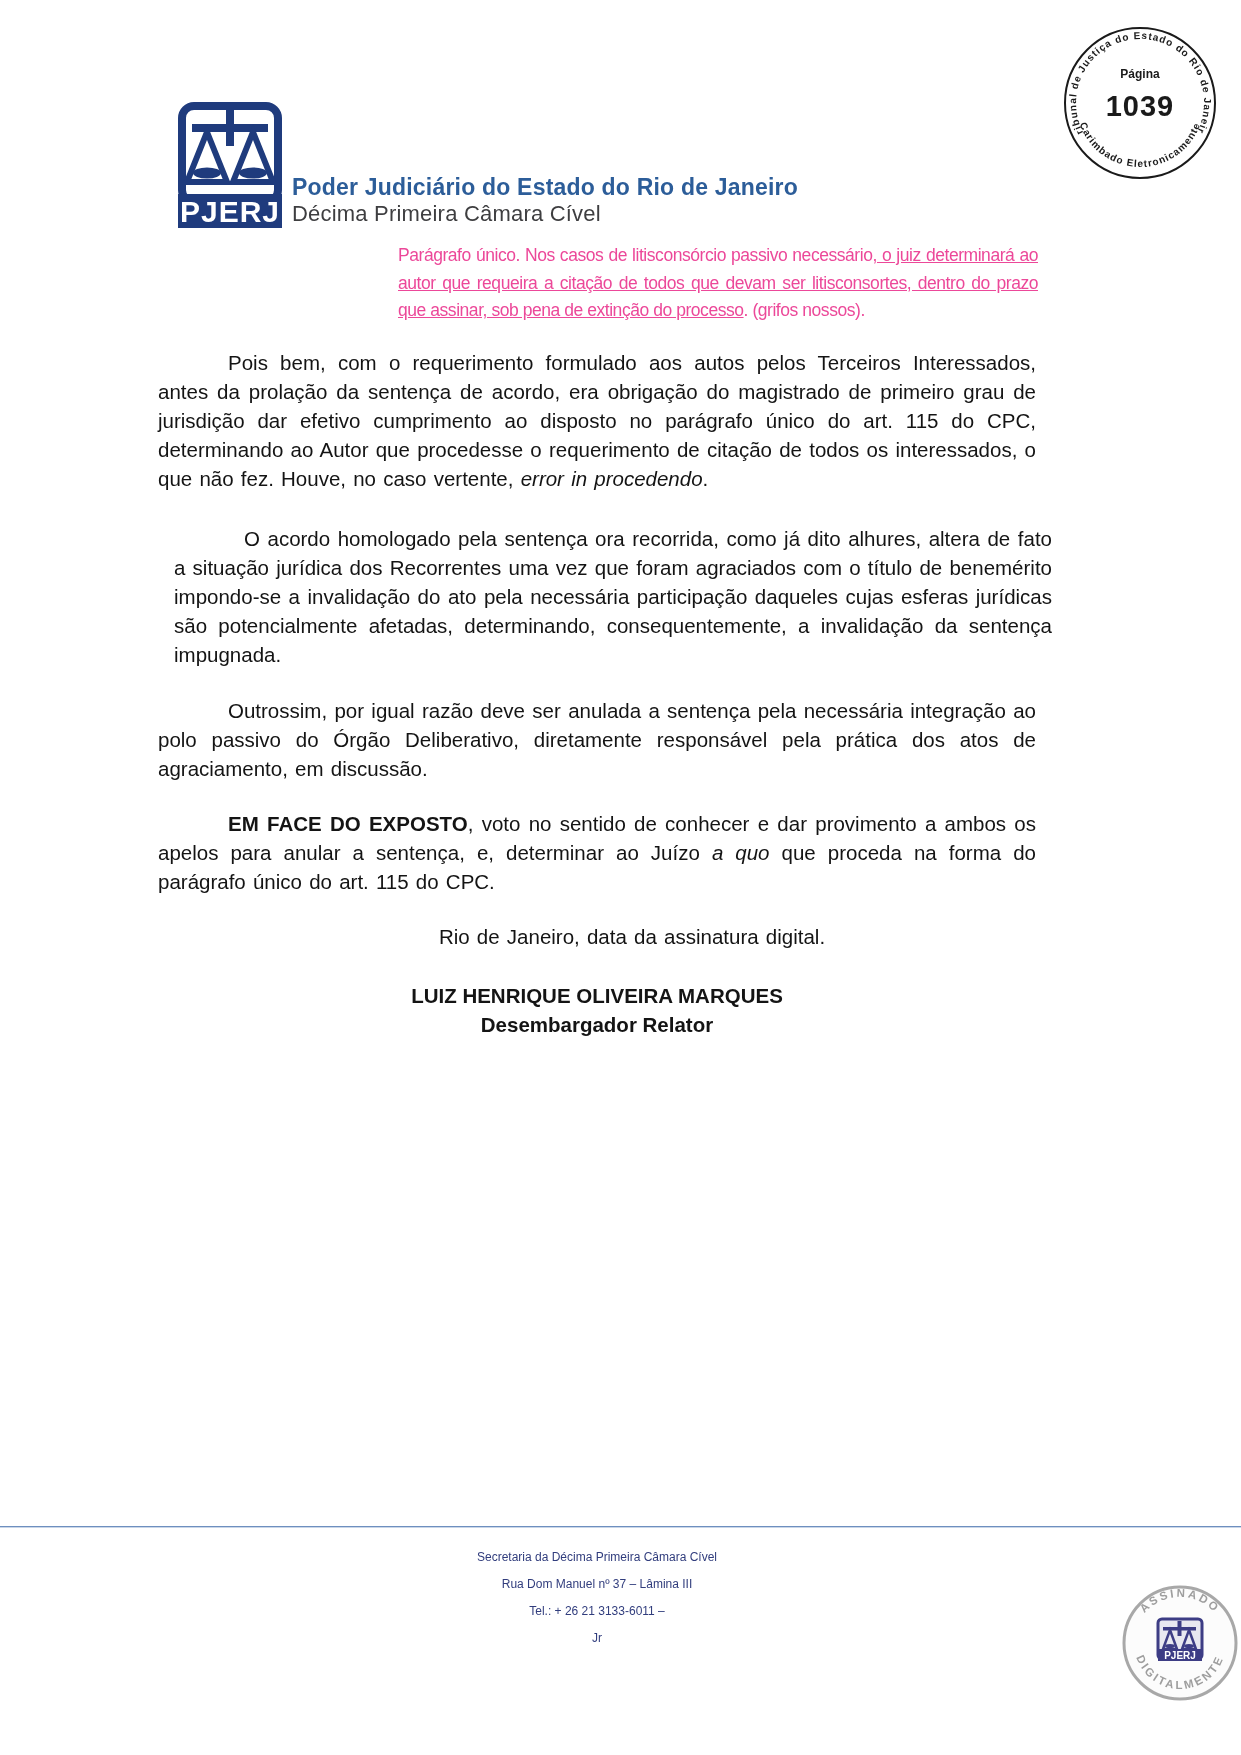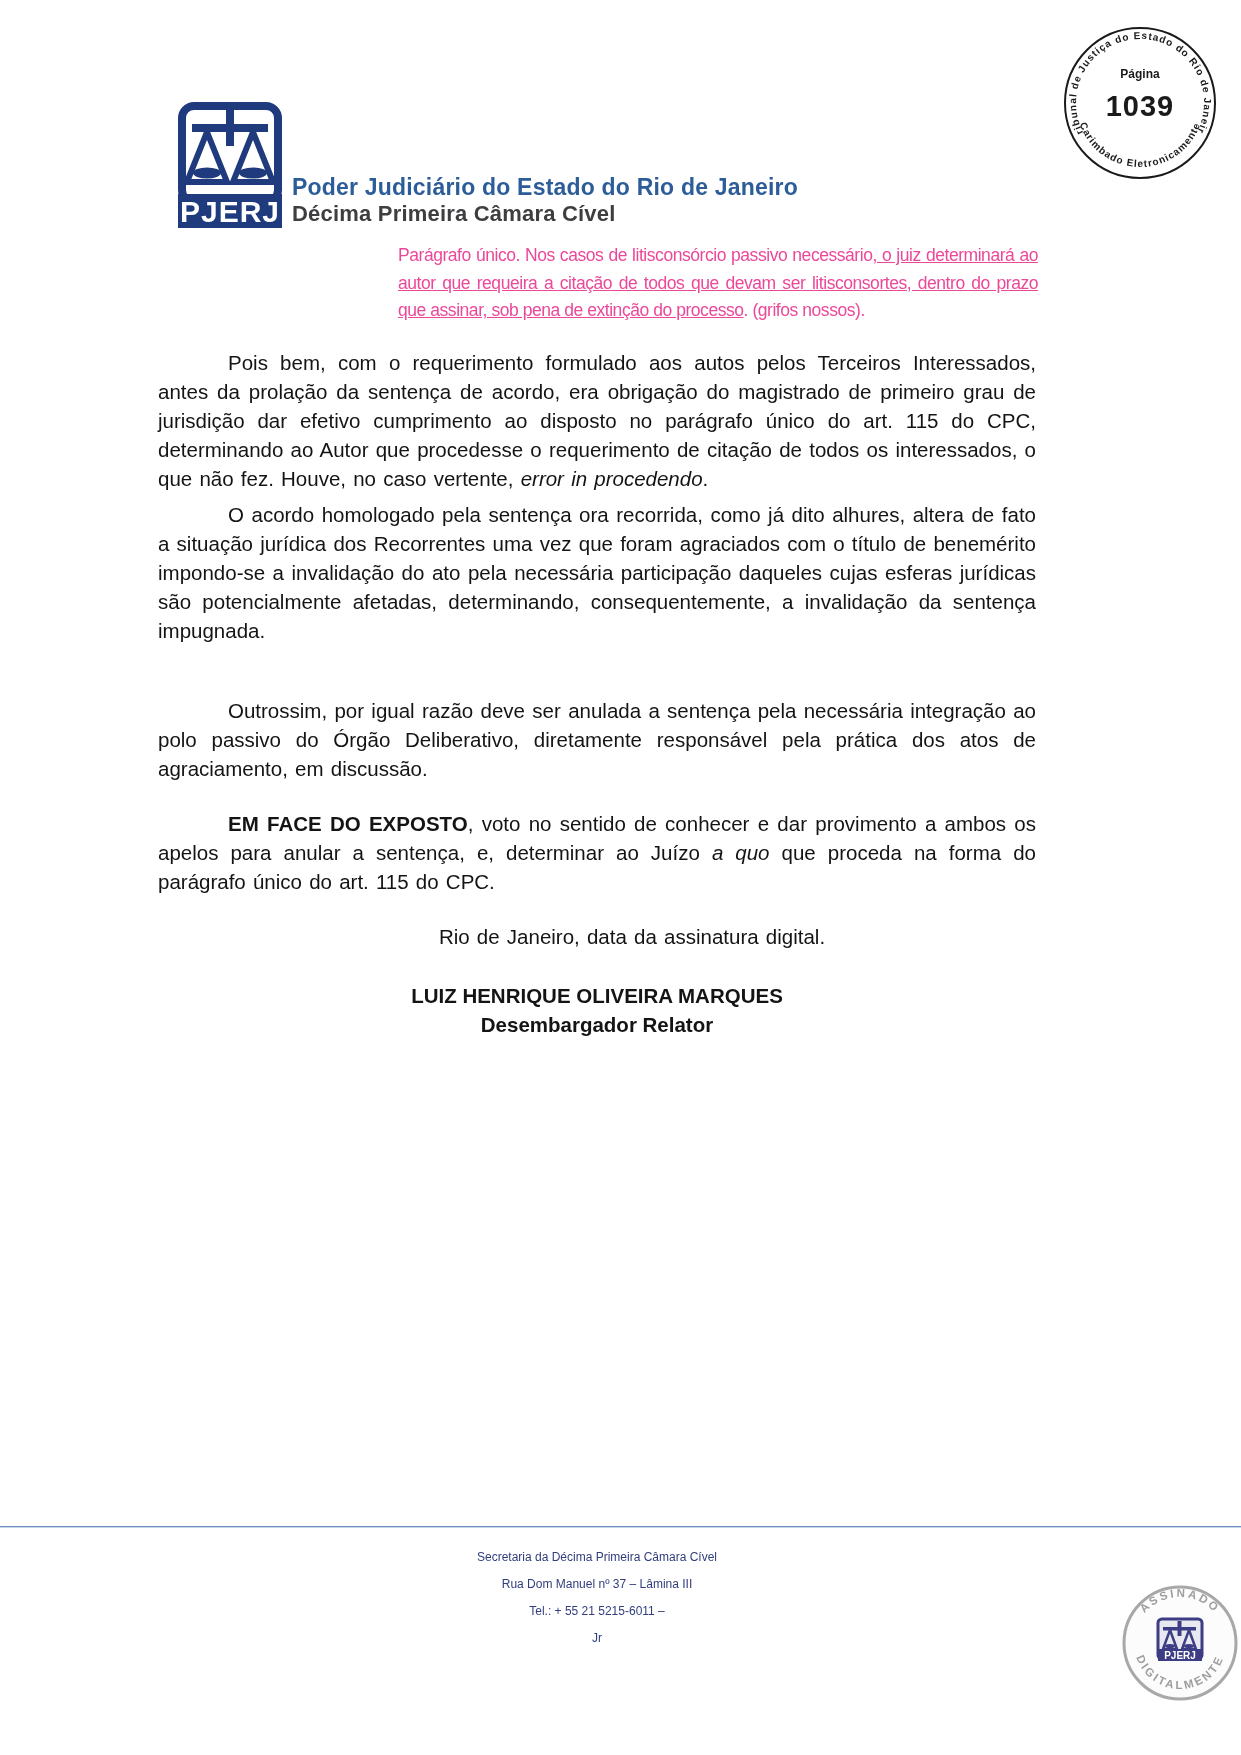--- a/index.html
+++ b/index.html
@@ -15,21 +15,21 @@
   }
 
   
   .logo { position: absolute; left: 178px; top: 102px; }
   .header-text { position: absolute; left: 292px; top: 174px; }
   .header-org {
     font-size: 23px; font-weight: bold; color: #2c5d99;
     line-height: 27px; letter-spacing: 0.2px; text-align: right;
   }
   .header-division {
-    font-size: 22px; font-weight: bold; color: #3e3e40;
+    font-size: 22px; font-weight: normal; color: #3e3e40;
     line-height: 26px; letter-spacing: 0.2px;
   }
 
   
   .page-stamp { position: absolute; left: 1063px; top: 26px; }
   .page-stamp text { fill: #1a1a1a; }
   .stamp-ring-text { font-size: 10px; font-weight: bold; letter-spacing: 1px; }
   .stamp-label { font-size: 12px; font-weight: bold; }
   .stamp-number { font-size: 29px; font-weight: bold; letter-spacing: 1px; }
 
@@ -42,21 +42,21 @@
   .quote .u { text-decoration: underline; }
 
   
   .body-p {
     position: absolute; left: 158px; width: 878px;
     font-size: 20.5px; line-height: 29px;
     text-align: justify; text-indent: 70px;
     word-spacing: 1.5px; color: #141414;
   }
   .p1 { top: 348px; }
-  .p2 { top: 500px; }
+  .p2 { top: 524px; margin-left: 16px; }
   .p3 { top: 696px; }
   .p4 { top: 809px; }
   .p5 { top: 922px; text-align: center; }
 
   .signature {
     position: absolute; left: 158px; top: 981px; width: 878px;
     text-align: center; font-weight: bold;
     font-size: 20.5px; line-height: 29px; color: #141414;
   }
 
@@ -127,21 +127,21 @@
 
   <div class="signature">
     <div>LUIZ HENRIQUE OLIVEIRA MARQUES</div>
     <div>Desembargador Relator</div>
   </div>
 
   <div class="separator"></div>
   <div class="footer">
     <div>Secretaria da Décima Primeira Câmara Cível</div>
     <div>Rua Dom Manuel nº 37 – Lâmina III</div>
-    <div>Tel.: + 55 21 5215-6011 –</div>
+    <div>Tel.: + 26 21 3133-6011 –</div>
     <div>Jr</div>
   </div>
 
   <svg class="sig-stamp" width="120" height="120" viewBox="0 0 120 120">
     <circle cx="60" cy="60" r="56" fill="#fcfcfc" stroke="#a8a8a8" stroke-width="3"></circle>
     <defs>
       <path id="ss-top" d="M 20.2 83 A 46 46 0 1 1 99.8 83"></path>
       <path id="ss-bottom" d="M 14 60 A 46 46 0 0 0 106 60"></path>
     </defs>
     <text class="ring">

